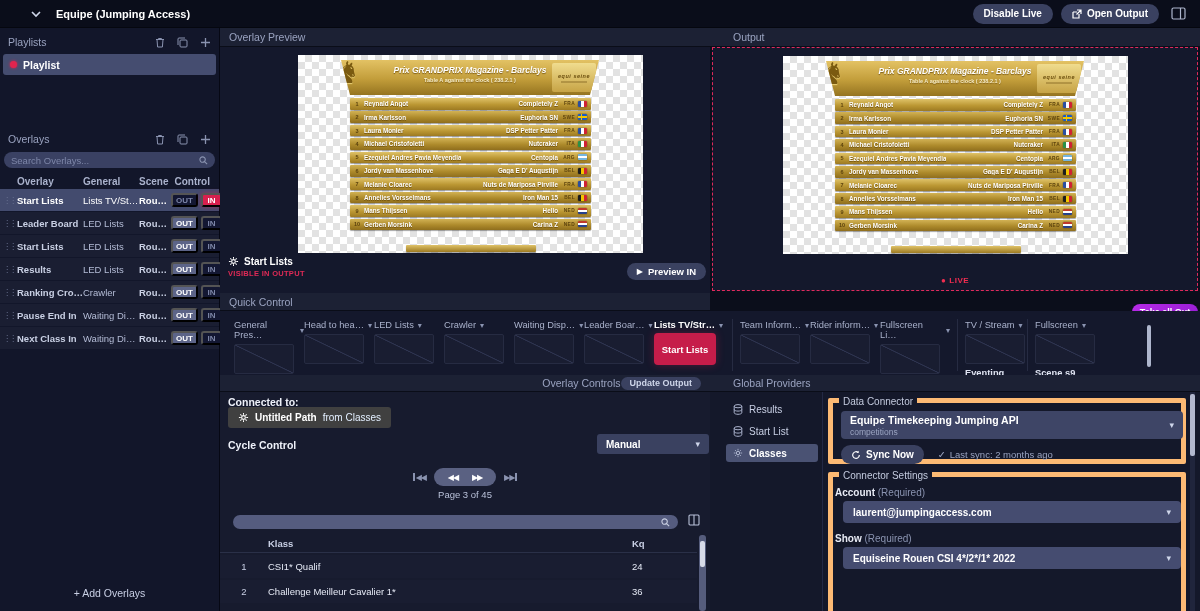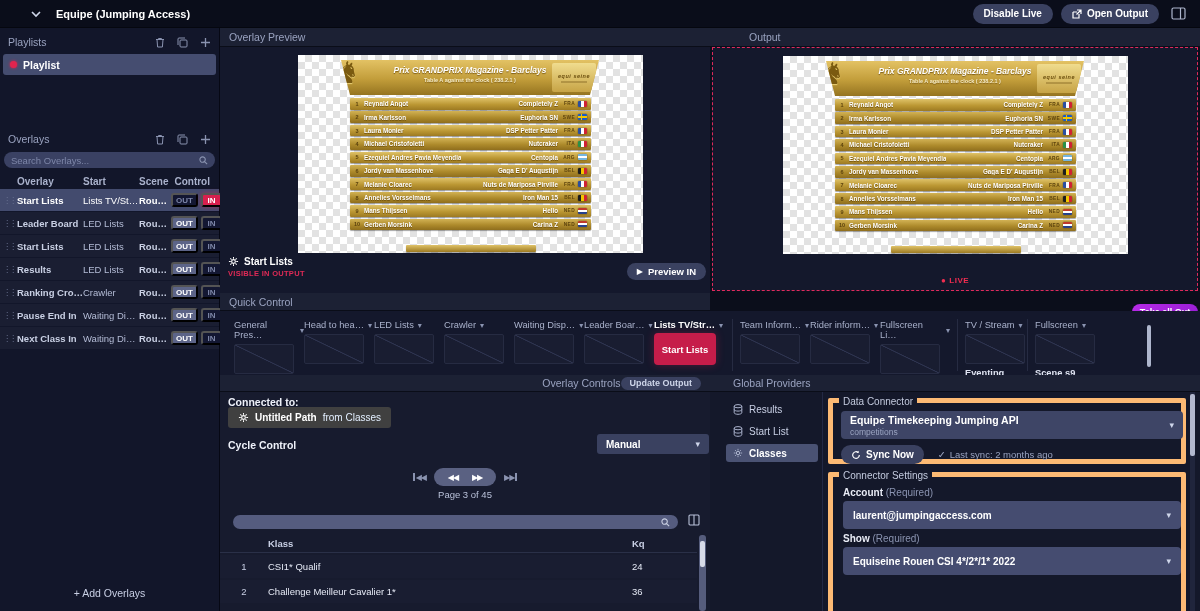--- a/index.html
+++ b/index.html
@@ -161,23 +161,23 @@
   #dd-provider{position:absolute;left:8px;top:8px;width:342px;height:28px;background:#3e4566;border:none;border-radius:4px;
     display:flex;flex-direction:column;justify-content:center;align-items:flex-start;padding:0 9px;cursor:pointer;}
   #dd-provider .nm{font-size:10.5px;font-weight:bold;color:#fff;}
   #dd-provider .sub{font-size:8.5px;color:#9aa3c0;margin-top:1px;}
   #dd-provider .cv{position:absolute;right:9px;top:9px;color:#cfd6ea;font-size:9px;}
   #sync-row{position:absolute;left:8px;top:42px;display:flex;align-items:center;gap:14px;}
   #sync-btn{height:19px;border-radius:10px;background:#3a4160;border:none;color:#fff;font-size:10px;font-weight:bold;
     display:flex;align-items:center;gap:5px;padding:0 10px;cursor:pointer;}
   #last-sync{font-size:9.5px;color:#9aa3c0;display:flex;align-items:center;gap:4px;}
   #cs{left:118px;top:80px;width:358px;height:146px;}
-  .flabel{position:absolute;left:10px;font-size:10px;font-weight:bold;color:#e8ebf5;}
+  .flabel{position:absolute;left:2px;font-size:10px;font-weight:bold;color:#e8ebf5;}
   .flabel .req{font-weight:normal;color:#8a93b0;}
-  .fdd{position:absolute;left:10px;width:338px;height:28px;background:#454c70;border:none;border-radius:4px;color:#fff;
+  .fdd{position:absolute;left:10px;width:338px;height:22px;background:#454c70;border:none;border-radius:4px;color:#fff;
     font-size:10px;font-weight:bold;display:flex;align-items:center;padding:0 10px;cursor:pointer;}
   .fdd .cv{margin-left:auto;font-size:9px;color:#cfd6ea;}
   #rscroll{position:absolute;left:480px;top:0;width:5px;height:219px;background:#20253c;}
   #rscroll .thumb{position:absolute;left:0;top:2px;width:5px;height:62px;background:#b2b8ce;border-radius:2px;}
 </style>
 </head>
 <body>
 
 <div id="app">
 
@@ -262,21 +262,21 @@
             <svg width="9" height="9" viewBox="0 0 10 10">
               <circle cx="4" cy="4" r="3" fill="none" stroke="#8a93b0" stroke-width="1.2"></circle>
               <line x1="6.2" y1="6.2" x2="9" y2="9" stroke="#8a93b0" stroke-width="1.2"></line>
             </svg>
           </span>
       </div>
     </div>
     <div id="ov-cols" class="ov-grid">
       <span></span>
       <span>Overlay</span>
-      <span>Start</span>
+      <span>General</span>
       <span>Scene</span>
       <span style="text-align:right;padding-right:6px">Control</span>
     </div>
     <div>
 
         <div class="ov-row ov-grid selected state-in">
           <span class="drag">⋮⋮</span>
           <span class="n ellip">Start Lists</span>
           <span class="r ellip">Lists TV/Str…</span>
           <span class="s ellip">Rouen…</span>
@@ -487,21 +487,21 @@
       </div>
       <div class="note">VISIBLE IN OUTPUT</div>
     </div>
     <button id="preview-in">
       <span class="ply">▶</span>
       <span>Preview IN</span>
     </button>
   </section>
 
   <div id="output-head" class="abs hbar">
-    <span style="margin-left:30px">Output</span>
+    <span style="margin-left:14px">Output</span>
   </div>
   <section id="output-box" class="abs dots">
     <div class="jgfx" style="left:70px;top:8px">
       <div class="jg-banner">
         <div class="jg-horse">♞</div>
         <div class="jg-title">Prix GRANDPRIX Magazine - Barclays</div>
         <div class="jg-sub">Table A against the clock ( 238.2.1 )</div>
         <div class="jg-badge">
             <span>equi seine</span>
             <i></i>

